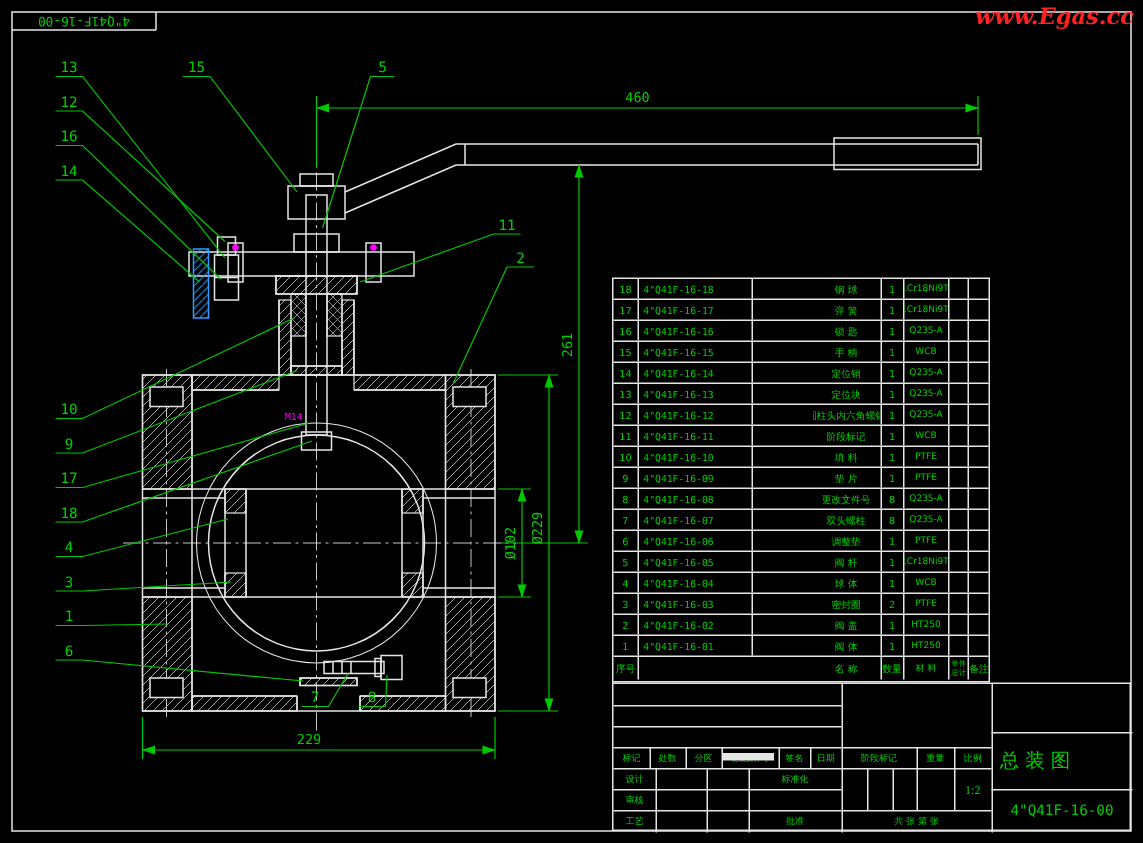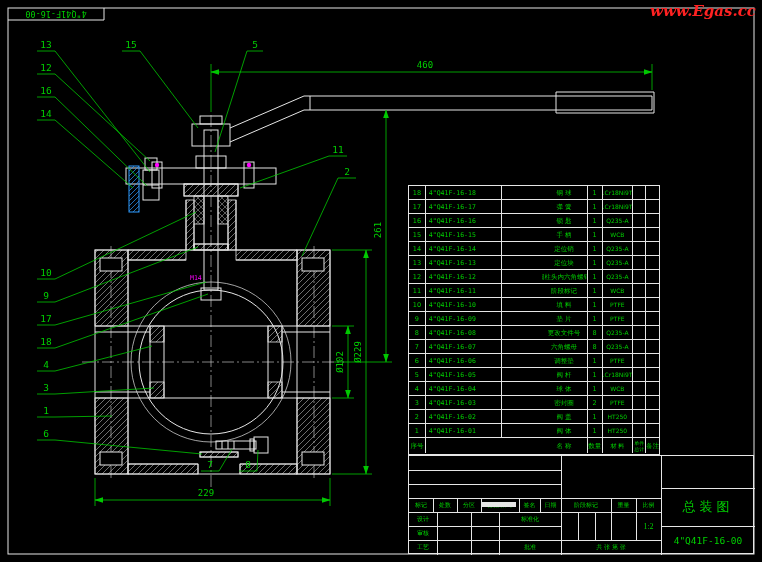--- a/index.html
+++ b/index.html
@@ -311,21 +311,21 @@
           <div class="bc bc-code">4"Q41F-16-08</div>
           <div class="bc bc-name">更改文件号</div>
           <div class="bc bc-qty">8</div>
           <div class="bc bc-mat">Q235-A</div>
           <div class="bc bc-w"></div>
           <div class="bc bc-rem"></div>
         </div>
         <div class="bom-row">
           <div class="bc bc-no">7</div>
           <div class="bc bc-code">4"Q41F-16-07</div>
-          <div class="bc bc-name">六角螺母</div>
+          <div class="bc bc-name">双头螺柱</div>
           <div class="bc bc-qty">8</div>
           <div class="bc bc-mat">Q235-A</div>
           <div class="bc bc-w"></div>
           <div class="bc bc-rem"></div>
         </div>
         <div class="bom-row">
           <div class="bc bc-no">6</div>
           <div class="bc bc-code">4"Q41F-16-06</div>
           <div class="bc bc-name">调整垫</div>
           <div class="bc bc-qty">1</div>
@@ -438,17 +438,17 @@
   <div class="ln" style="left:169px;top:56px;width:1px;height:28px;"></div>
   <div class="ln" style="left:186px;top:56px;width:1px;height:28px;"></div>
   <div class="lab" style="left:152px;top:42px;width:50px;height:14px;">阶段标记</div>
   <div class="lab" style="left:202px;top:42px;width:25px;height:14px;">重量</div>
   <div class="lab" style="left:227px;top:42px;width:25px;height:14px;">比例</div>
   <div class="lab" style="left:227px;top:56px;width:25px;height:28px;font-size:8px;font-family:Liberation Serif, serif;">1:2</div>
   <div class="lab" style="left:152px;top:84px;width:100px;height:15px;">共  张  第  张</div>
 
   <div class="ln" style="left:252px;top:32px;width:94px;height:1px;"></div>
   <div class="ln" style="left:252px;top:70px;width:94px;height:1px;"></div>
-  <div class="lab big" style="left:252px;top:32px;width:94px;height:38px;">总装图</div>
+  <div class="lab big" style="left:236px;top:32px;width:94px;height:38px;">总装图</div>
   <div class="lab dno" style="left:252px;top:70px;width:94px;height:29px;">4"Q41F-16-00</div>
 </div>
 
 </div>
 
 </body></html>

